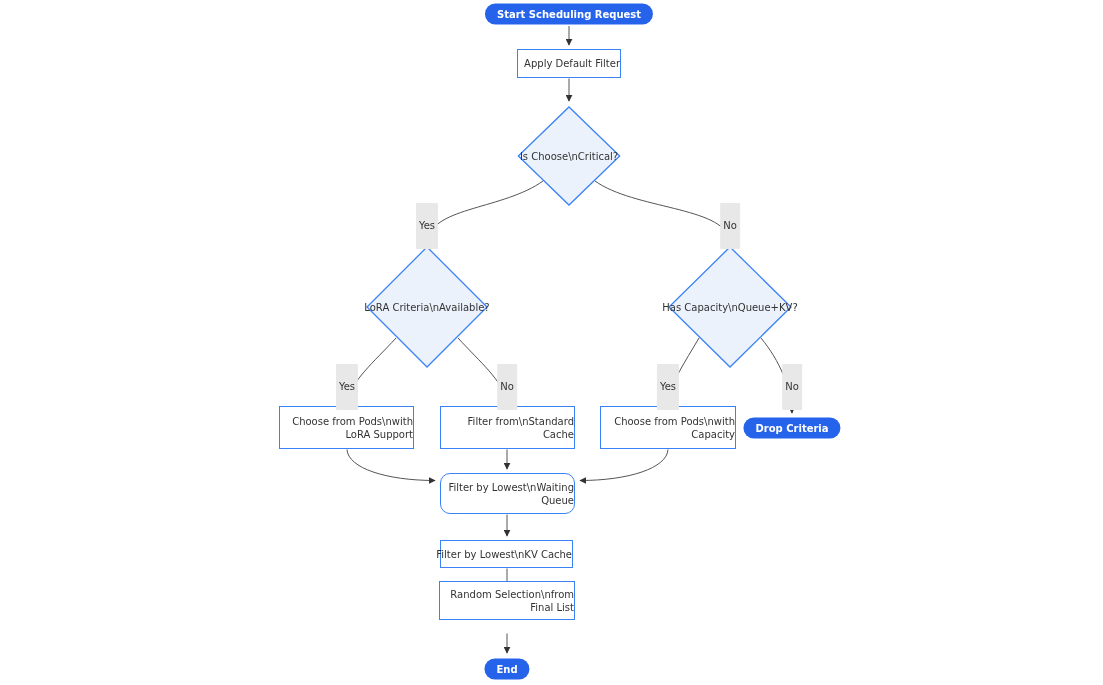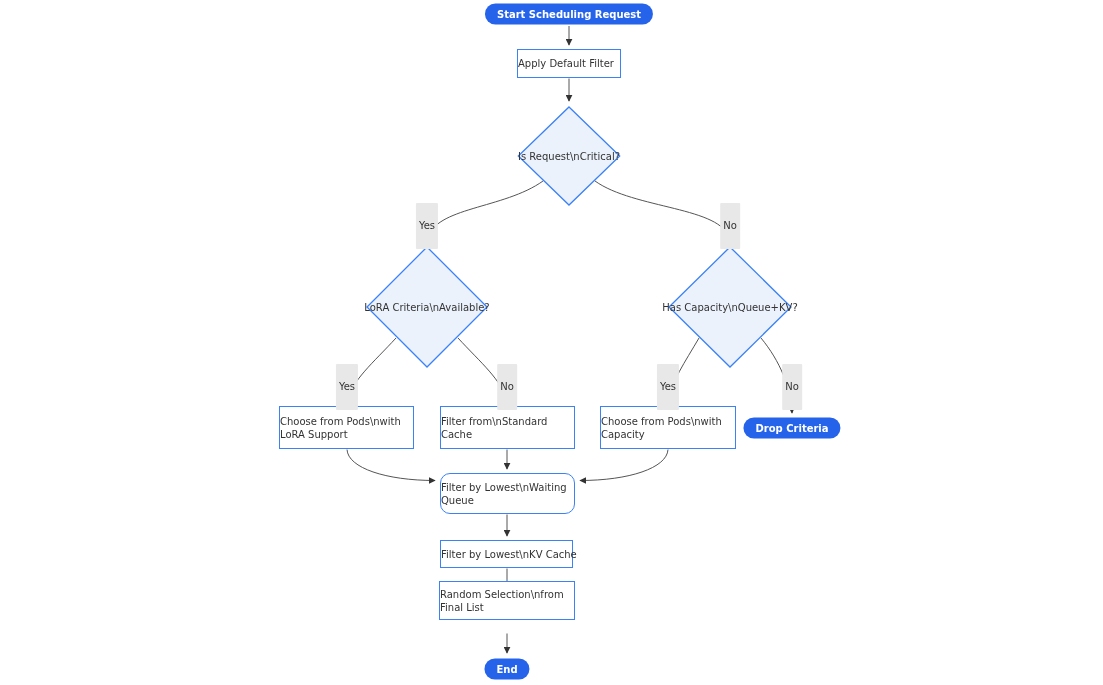--- a/index.html
+++ b/index.html
@@ -18,21 +18,21 @@
   .arrowhead{fill:#333333;}
   .node{position:absolute;z-index:2;box-sizing:border-box;}
   .centered{transform:translate(-50%,-50%);}
   .stadium{
     background:var(--terminal-fill);color:var(--terminal-text);
     border-radius:14px;display:inline-flex;align-items:center;justify-content:center;
     font-size:10px;font-weight:bold;padding:5px 12px;white-space:nowrap;
   }
   .rect{
     background:var(--node-fill);border:1.2px solid var(--node-border);
-    display:flex;flex-direction:column;align-items:flex-start;justify-content:center;
+    display:flex;flex-direction:column;align-items:flex-end;justify-content:center;
     font-size:10px;text-align:center;line-height:13px;
   }
   .rect .line,.decision .line{white-space:nowrap;}
   .decision{display:block;}
   .decision-shape{fill:var(--decision-fill);stroke:var(--node-border);stroke-width:1.3;}
   .decision .label{
     position:absolute;inset:0;display:flex;align-items:center;justify-content:center;
     font-size:10px;text-align:center;
   }
   .edge-label{
@@ -73,21 +73,21 @@
 
   <div class="node rect" style="left:517px;top:49px;width:104px;height:29px;">
     <span class="line">Apply Default Filter</span>
   </div>
 
   <div class="node decision" style="left:517px;top:106px;width:104px;height:100px;">
     <svg width="104" height="100">
       <polygon class="decision-shape" points="52,1 102.7,50 52,99 1.3,50"></polygon>
     </svg>
     <div class="label">
-        <span class="line">Is Request\nCritical?</span>
+        <span class="line">Is Choose\nCritical?</span>
       </div>
   </div>
 
   <div class="node decision" style="left:366px;top:246px;width:122px;height:122px;">
     <svg width="122" height="122">
       <polygon class="decision-shape" points="61,1 121,61 61,121 1,61"></polygon>
     </svg>
     <div class="label">
         <span class="line">LoRA Criteria\nAvailable?</span>
       </div>

